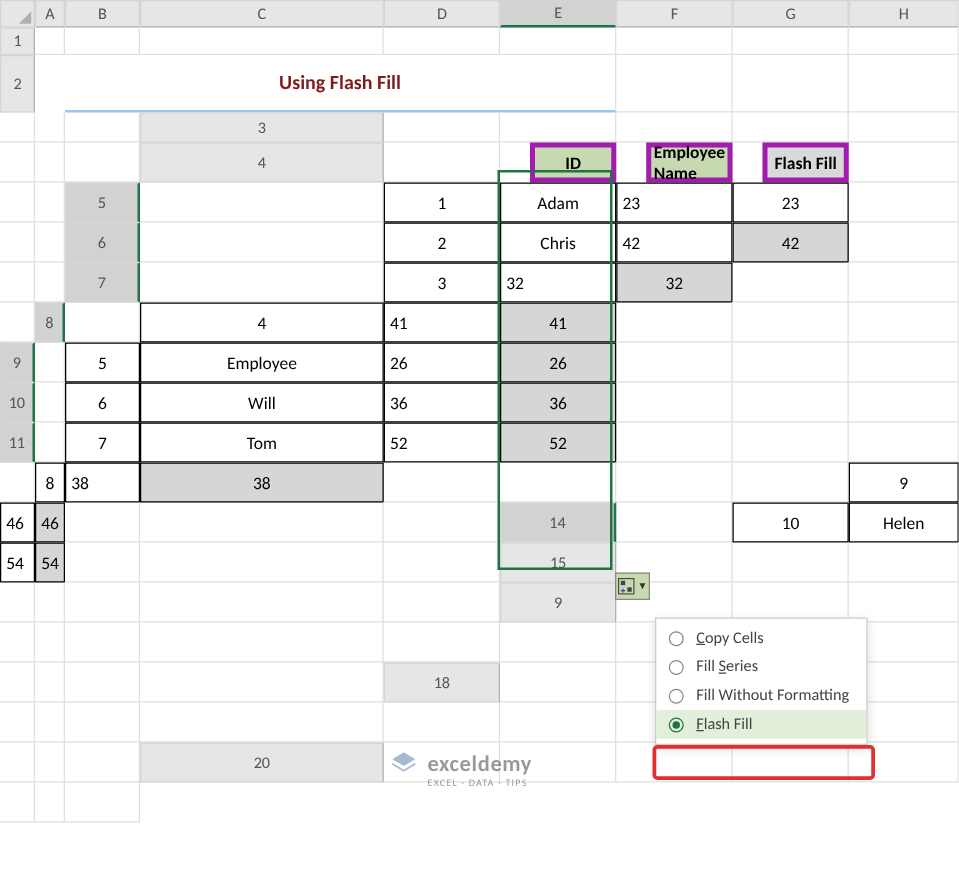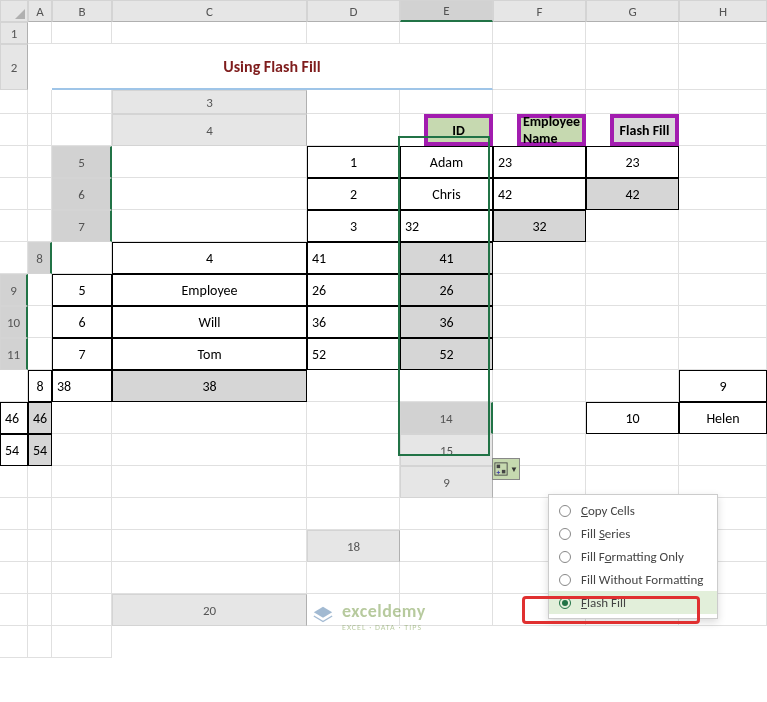--- a/index.html
+++ b/index.html
@@ -25,21 +25,21 @@
 .autofill svg { width: 14px; height: 14px; }
 .autofill .drop { font-size: 8px; margin-left: 2px; color: #333; }
 .menu { position: absolute; background: #fff; border: 1px solid #ccc; box-shadow: 0 3px 8px rgba(0,0,0,0.15); padding: 4px 0; font-size: 13px; }
 .mitem { display: flex; align-items: center; padding: 4px 14px 4px 10px; cursor: pointer; color: #444; gap: 10px; }
 .radio { width: 12px; height: 12px; border: 1px solid #888; border-radius: 50%; display: inline-flex; align-items: center; justify-content: center; }
 .radio.on { background: #e2efda; border-color: #217346; }
 .radio.on::after { content: ""; width: 6px; height: 6px; background: #217346; border-radius: 50%; }
 .mitem.sel { background: #e2efda; }
 .redbox { position: absolute; border: 3px solid #e03030; border-radius: 4px; pointer-events: none; }
 .und { text-decoration: underline; }
-.watermark { position: absolute; display: flex; align-items: center; gap: 8px; opacity: 0.4; color: #4d7c0f; font-size: 13px; }
+.watermark { position: absolute; display: flex; align-items: flex-start; gap: 8px; opacity: 0.4; color: #000000; font-size: 13px; }
 .watermark .logo { width: 22px; height: 22px; }
 .watermark .t1 { font-weight: bold; font-size: 18px; letter-spacing: 0.5px; }
 .watermark .t2 { font-size: 8px; letter-spacing: 1px; }
 </style>
 </head>
 <body>
 
 <div class="sheet" id="sheet">
     <div class="corner"></div>
     <div class="hdr col">A</div>
@@ -227,32 +227,28 @@
 <div class="autofill" style="left:492px; top:458px;">
   <svg viewBox="0 0 16 16">
       <rect x="1" y="1" width="14" height="14" fill="none" stroke="#444"></rect>
       <rect x="3" y="3" width="4" height="4" fill="#444"></rect>
       <rect x="9" y="9" width="4" height="4" fill="#444"></rect>
       <path d="M3 12 L7 12 M5 10 L5 14" stroke="#44a" stroke-width="1"></path>
     </svg>
   <span class="drop">▼</span>
 </div>
 
-<div class="menu" style="left:548px; top:494px;">
+<div class="menu" style="left:524px; top:494px;">
   <div class="mitem">
     <span class="radio"></span>
     <span><span class="und">C</span><span>opy Cells</span></span>
   </div>
   <div class="mitem">
     <span class="radio"></span>
     <span>Fill <span class="und">S</span>eries</span>
-  </div>
-  <div class="mitem">
-    <span class="radio"></span>
-    <span>Fill F<span class="und">o</span>rmatting Only</span>
   </div>
   <div class="mitem">
     <span class="radio"></span>
     <span>Fill Without Formatting</span>
   </div>
   <div class="mitem sel">
     <span class="radio on"></span>
     <span><span class="und">F</span>lash Fill</span>
   </div>
 </div>

